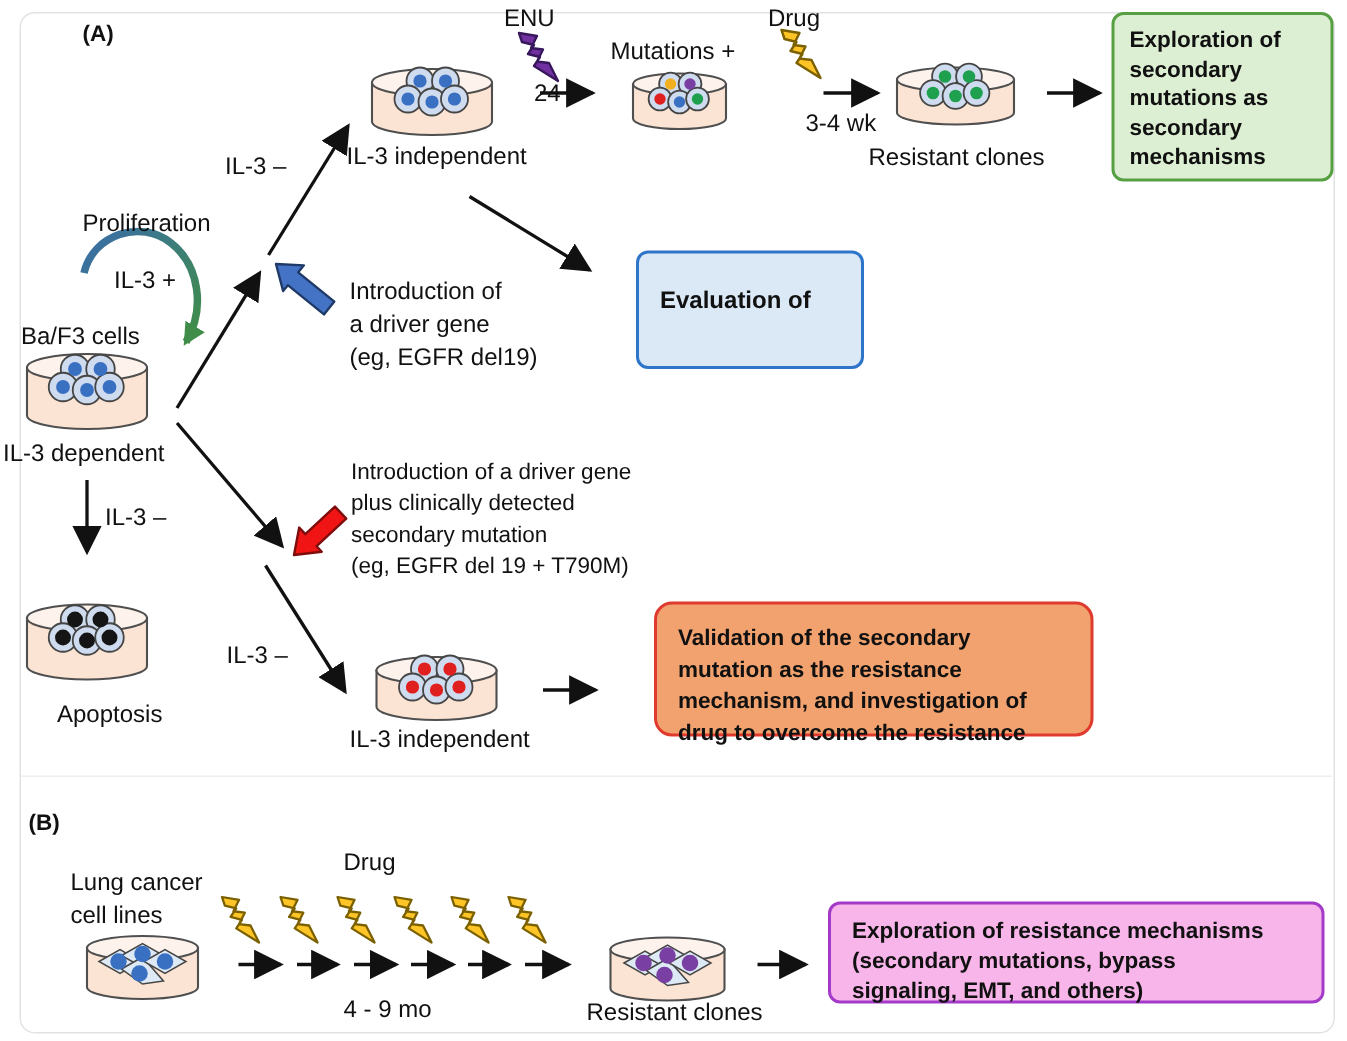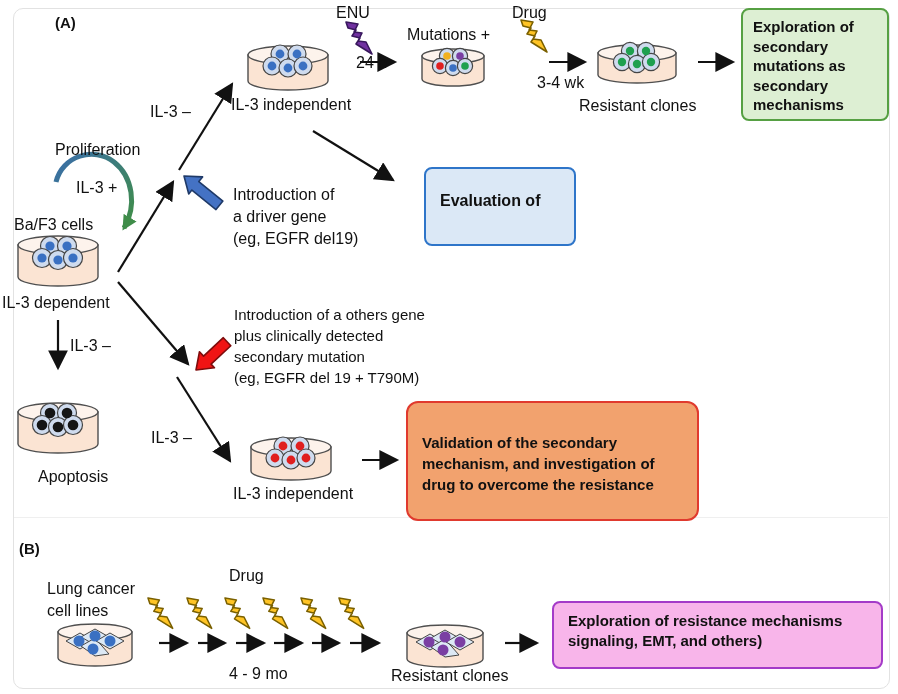--- a/index.html
+++ b/index.html
@@ -13,21 +13,21 @@
   .panel-tag{font-weight:bold;font-size:15px;}
   .txtblock{position:absolute;font-size:15px;line-height:21px;}
   .txtblock.big{font-size:16px;line-height:22px;}
   .infobox{position:absolute;font-weight:bold;border-radius:8px;box-sizing:border-box;}
   .green-box{left:741px;top:8px;width:148px;height:113px;padding:7px 10px;
              background:var(--green_fill);border:2.5px solid var(--green_border);
              font-size:15px;line-height:19.5px;}
   .blue-box{left:424px;top:167px;width:152px;height:79px;padding:0 0 12px 14px;
             background:var(--blue_fill);border:2.5px solid var(--blue_border);
             font-size:16px;line-height:22px;display:flex;flex-direction:column;justify-content:center;}
-  .orange-box{left:406px;top:401px;width:293px;height:120px;padding:29px 14px;
+  .orange-box{left:436px;top:401px;width:293px;height:90px;padding:12px 14px;
               background:var(--orange_fill);border:2.5px solid var(--orange_border);
               border-radius:12px;font-size:15px;line-height:21px;}
   .pink-box{left:552px;top:601px;width:331px;height:68px;padding:8px 14px;
             background:var(--pink_fill);border:2.5px solid var(--pink_border);
             font-size:15px;line-height:20px;}
   .arrow{stroke:var(--arrow_black);stroke-width:2.2;fill:none;marker-end:url(#ah);}
   marker#ah path{fill:var(--arrow_black);}
   marker#ahg path{fill:var(--prolif_green);}
   .bolt-y{fill:var(--bolt_yellow);stroke:var(--bolt_yellow_stroke);stroke-width:1.6;stroke-linejoin:round;}
   .bolt-p{fill:var(--bolt_purple);stroke:var(--bolt_purple_stroke);stroke-width:1.6;stroke-linejoin:round;}
@@ -231,21 +231,21 @@
   <div class="lbl" style="left:537px;top:73px;">3-4 wk</div>
   <div class="lbl" style="left:579px;top:96px;">Resistant clones</div>
 
   <div class="txtblock big" style="left:233px;top:184px;">
     <div>Introduction of</div>
     <div>a driver gene</div>
     <div>(eg, EGFR del19)</div>
   </div>
 
   <div class="txtblock" style="left:234px;top:304px;">
-    <div>Introduction of a others gene</div>
+    <div>Introduction of a driver gene</div>
     <div>plus clinically detected</div>
     <div>secondary mutation</div>
     <div>(eg, EGFR del 19 + T790M)</div>
   </div>
 
   <div class="lbl" style="left:151px;top:428px;">IL-3 –</div>
   <div class="lbl" style="left:233px;top:484px;">IL-3 independent</div>
 
   <div class="infobox green-box">
     <div>Exploration of</div>
@@ -254,30 +254,32 @@
     <div>secondary</div>
     <div>mechanisms</div>
   </div>
 
   <div class="infobox blue-box">
     <div>Evaluation of</div>
   </div>
 
   <div class="infobox orange-box">
     <div>Validation of the secondary</div>
+    <div>mutation as the resistance</div>
     <div>mechanism, and investigation of</div>
     <div>drug to overcome the resistance</div>
   </div>
 
   <div class="lbl panel-tag" style="left:19px;top:540px;">(B)</div>
   <div class="txtblock big" style="left:47px;top:578px;">
     <div>Lung cancer</div>
     <div>cell lines</div>
   </div>
   <div class="lbl" style="left:229px;top:566px;">Drug</div>
   <div class="lbl" style="left:229px;top:664px;">4 - 9 mo</div>
   <div class="lbl" style="left:391px;top:666px;">Resistant clones</div>
 
   <div class="infobox pink-box">
     <div>Exploration of resistance mechanisms</div>
+    <div>(secondary mutations, bypass</div>
     <div>signaling, EMT, and others)</div>
   </div>
 </div>
 
 </body></html>

